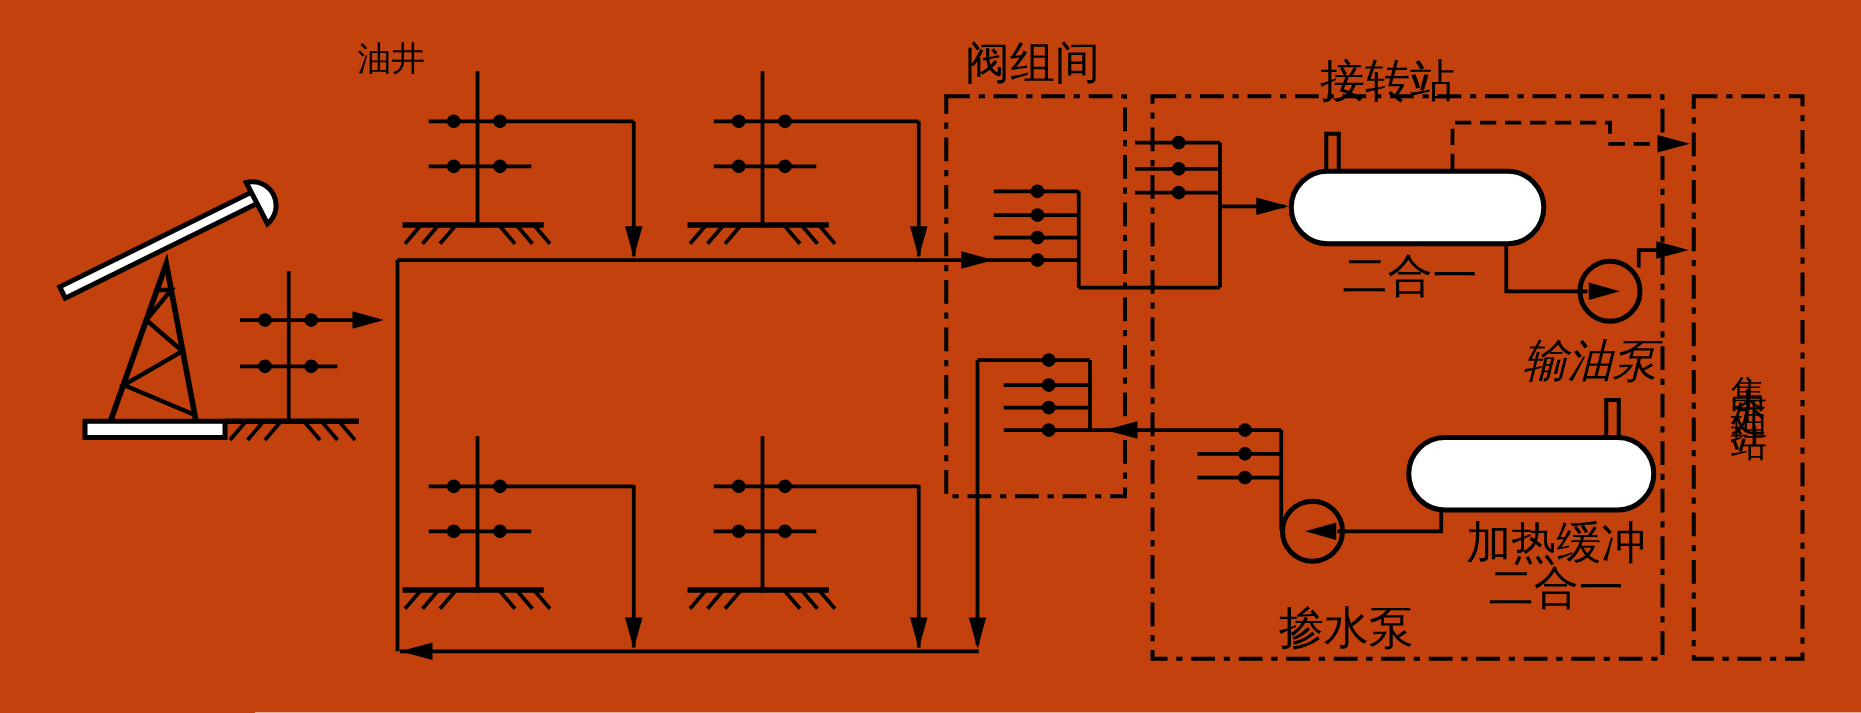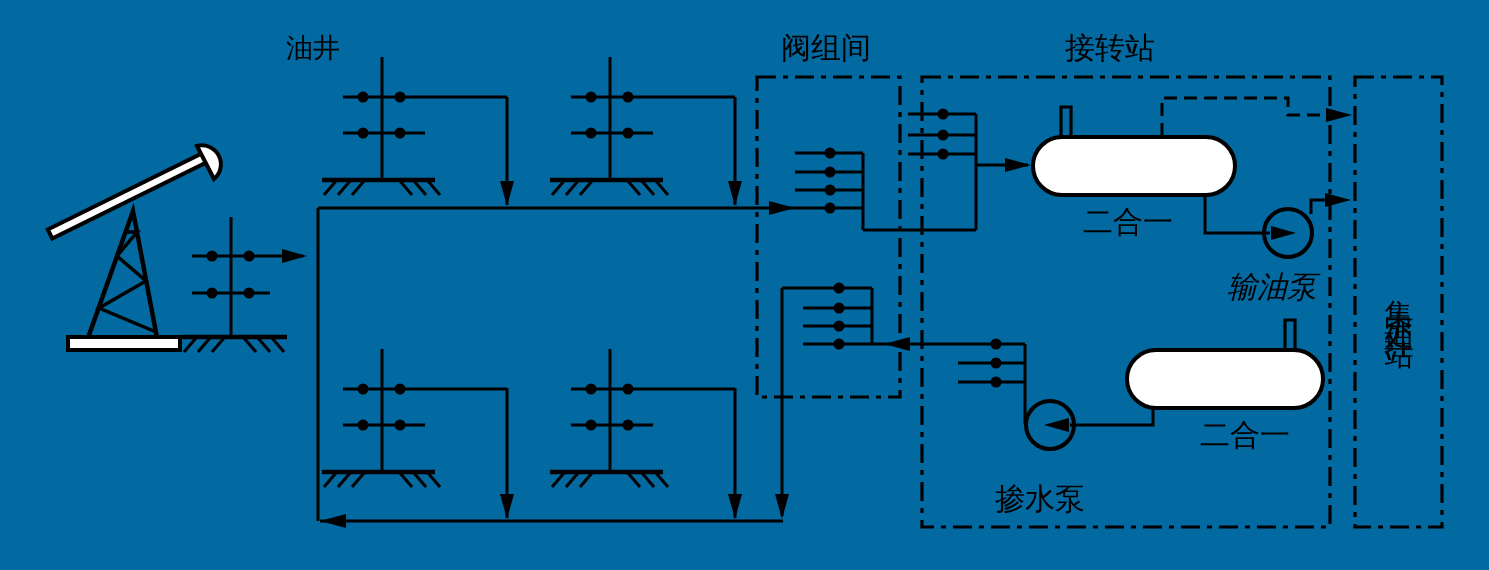--- a/index.html
+++ b/index.html
@@ -1,41 +1,41 @@
 <!DOCTYPE html>
 <html><head>
 <meta charset="utf-8">
 <style>
   html,body{margin:0;padding:0;background:#ffffff;}
   .stage{
     position:relative;
     width:1489px;height:570px;
-    background:#0369a1;
+    background:#c2410c;
     font-family:"DejaVu Serif", serif;
     color:#000;
     overflow:hidden;
   }
   .stage svg{position:absolute;left:0;top:0;}
   .lbl{
     position:absolute;
     white-space:nowrap;
-    font-size:30px;
+    font-size:36px;
     line-height:1;
     color:#000;
   }
   .lbl.center{transform:translateX(-50%);text-align:center;}
   .lbl .ln{display:block;line-height:37px;}
   .lbl-oilwell{left:286px;top:34px;font-size:27px;}
   .lbl-valveroom{left:826px;top:33px;}
-  .lbl-station{left:1110px;top:33px;}
+  .lbl-station{left:1110px;top:48px;}
   .lbl-separator{left:1128px;top:203px;}
   .lbl-oilpump{left:1272px;top:272px;font-style:italic;}
   .lbl-heater{left:1245px;top:417px;}
   .lbl-heater .ln{line-height:36px;}
-  .lbl-waterpump{left:1040px;top:484px;font-family:Liberation Serif, serif;}
+  .lbl-waterpump{left:1077px;top:484px;font-family:Liberation Serif, serif;}
   .lbl-processing{
     left:1399px;top:302px;
     transform:translate(-50%,-50%);
     writing-mode:vertical-rl;
     letter-spacing:10px;
     font-size:29px;
     line-height:1;
   }
 </style>
 </head>
@@ -210,20 +210,21 @@
 
   <div class="lbl center lbl-station">接转站</div>
 
   <div class="lbl center lbl-separator">
     <span class="ln">二合一</span>
   </div>
 
   <div class="lbl center lbl-oilpump">输油泵</div>
 
   <div class="lbl center lbl-heater">
+    <span class="ln">加热缓冲</span>
     <span class="ln">二合一</span>
   </div>
 
   <div class="lbl center lbl-waterpump">掺水泵</div>
 
   <div class="lbl lbl-processing">集中处理站</div>
 
 </div>
 
 </body></html>

